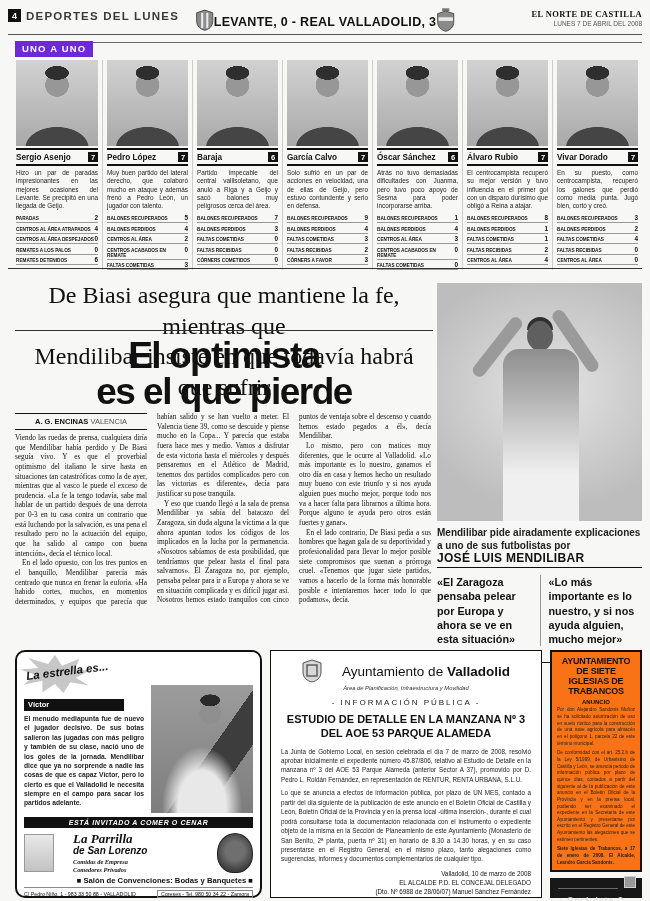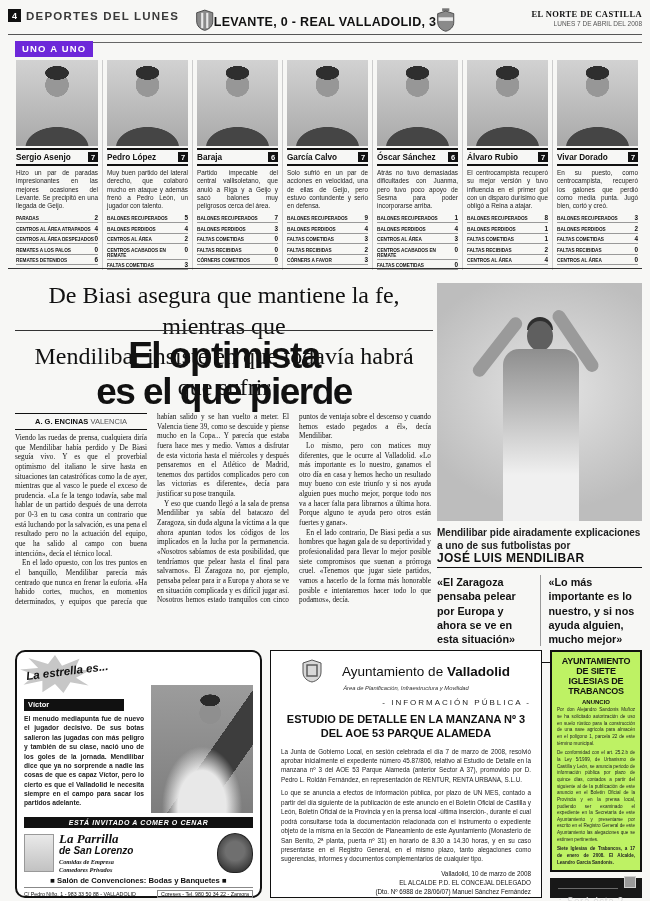--- a/index.html
+++ b/index.html
@@ -92,44 +92,44 @@
   .vtext { width:120px; font-size:6.7px; line-height:1.4; font-weight:bold; color:#222; text-align:justify; }
   .vphoto { position:absolute; right:0; top:28px; width:102px; height:128px;
     background:
       radial-gradient(ellipse 10px 6px at 58% 12%, #2a2a2a 97%, transparent 100%),
       radial-gradient(circle 11px at 58% 22%, #8f8f8f 97%, transparent 100%),
       radial-gradient(ellipse 40px 60px at 50% 95%, #e8e8e8 60%, transparent 100%),
       linear-gradient(125deg, transparent 55%, #3d3d3d 55%, #3d3d3d 75%, transparent 75%),
       linear-gradient(180deg,#9c9c9c,#7d7d7d);
   }
   .invite { background:#111; color:#fff; text-align:center; font-size:7px; font-weight:bold; font-style:italic; letter-spacing:.6px; padding:2px 0; margin-top:2px; }
-  .rest { display:flex; align-items:center; gap:5px; margin-top:4px; height:42px; }
+  .rest { display:flex; align-items:center; gap:19px; margin-top:4px; height:42px; }
   .rest-logo { width:30px; height:38px; border:1px solid #999; background:linear-gradient(180deg,#e9e9e9,#c2c2c2); }
   .rest-name { flex:1; }
   .rn1 { font-family:"Liberation Serif", serif; font-weight:bold; font-style:italic; font-size:13px; line-height:1; }
   .rn2 { font-family:Liberation Sans, sans-serif; font-weight:bold; font-style:italic; font-size:10px; line-height:1.1; }
   .rsv { font-family:"Liberation Serif", serif; font-style:italic; font-weight:bold; font-size:6.3px; margin-top:2px; line-height:1.25; }
   .rest-crest { width:36px; height:40px; border-radius:50% 50% 45% 45%; background:radial-gradient(circle at 50% 45%, #6f6f6f 35%, #3c3c3c 75%); border:1px solid #222; }
-  .salon { text-align:center; font-size:7.7px; font-weight:bold; margin-top:2px; }
+  .salon { text-align:right; font-size:7.7px; font-weight:bold; margin-top:2px; }
   .addr { display:flex; justify-content:space-between; align-items:center; font-size:5.3px; margin-top:2px; border-top:1px solid #888; padding-top:2px; }
   .addr-right { border:1px solid #888; padding:0 3px; }
 
   .ad-vall { width:272px; border:1px solid #111; background:#fff; padding:8px 10px 6px; font-size:6.3px; }
   .av-head { display:flex; align-items:center; justify-content:center; gap:20px; }
   .av-name { font-size:13.5px; }
   .av-name .bld { font-weight:bold; }
   .av-dept { text-align:center; font-style:italic; font-size:5.8px; color:#333; margin-top:1px; }
-  .av-info { text-align:right; font-size:8px; letter-spacing:2px; margin:7px 0 5px; color:#222; }
+  .av-info { text-align:center; font-size:8px; letter-spacing:2px; margin:7px 0 5px; color:#222; }
   .av-title { text-align:center; font-size:11px; font-weight:bold; line-height:1.3; }
   .av-body { margin-top:6px; text-align:justify; line-height:1.5; color:#1a1a1a; }
   .av-body + .av-body { margin-top:4px; }
   .av-sig { text-align:right; margin-top:5px; line-height:1.45; }
 
   .ad-rcol { width:92px; display:flex; flex-direction:column; }
-  .ad-siete { border:2px solid #111; background:#bef264; padding:4px 5px; flex:1; }
+  .ad-siete { border:2px solid #111; background:#f97316; padding:4px 5px; flex:1; }
   .as-title { text-align:center; font-size:9px; font-weight:bold; line-height:1.12; letter-spacing:-.2px; }
   .as-sub { text-align:center; font-size:6px; font-weight:bold; margin:3px 0 2px; }
   .as-body { font-size:4.6px; line-height:1.45; text-align:justify; color:#222; }
   .as-body + .as-body { margin-top:3px; }
   .as-sig { font-weight:bold; }
 
   .ad-sera { height:56px; background:#181818; position:relative; margin-top:6px; }
   .sera-line { position:absolute; left:8px; top:10px; width:60px; height:1px; background:#6a6a6a; }
   .sera-text { position:absolute; left:7px; top:18px; color:#d9d9d9; font-size:10px; letter-spacing:.5px; }
   .sera-logo { position:absolute; right:6px; bottom:10px; width:12px; height:12px; background:#9a9a9a; border:1px solid #cfcfcf; }

